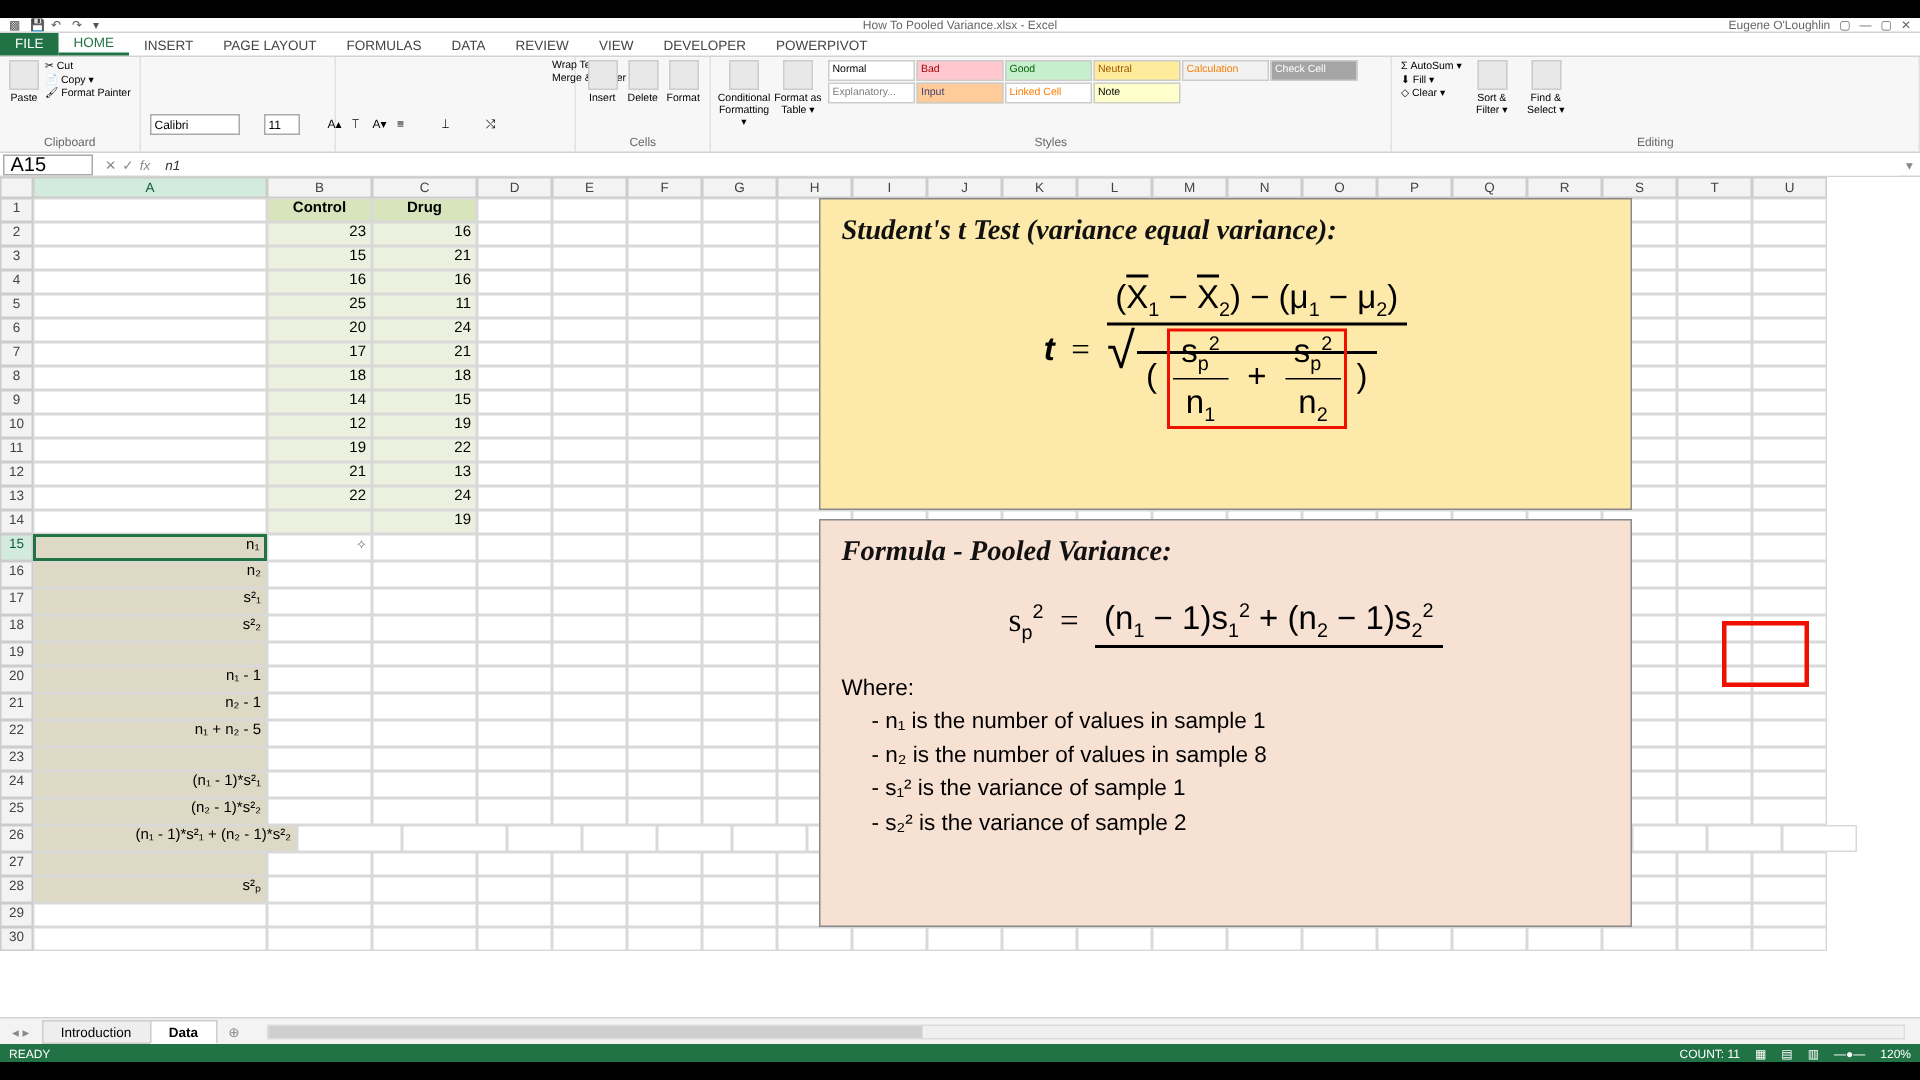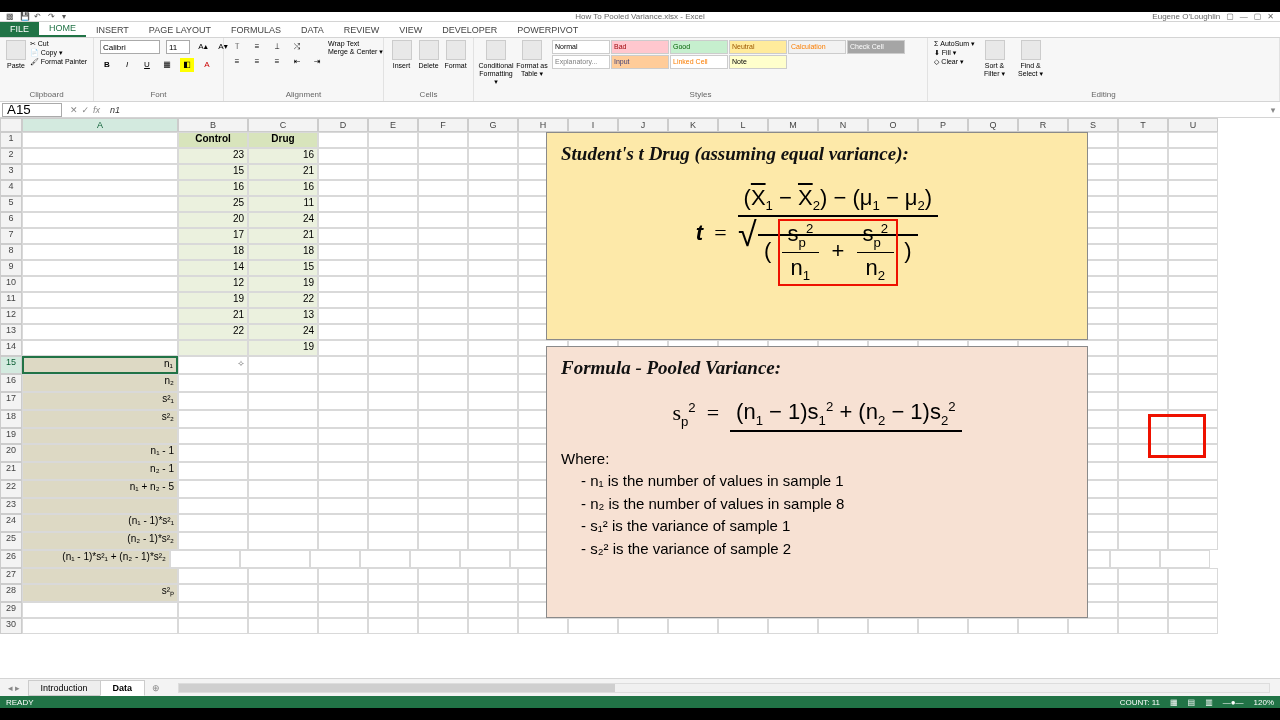--- a/index.html
+++ b/index.html
@@ -24,21 +24,21 @@
 .ribbon { height: 64px; background: #f7f7f7; border-bottom: 1px solid #d4d4d4; display: flex; font-size: 8px; }
 .rgroup { border-right: 1px solid #e2e2e2; padding: 2px 6px; display: flex; flex-direction: column; justify-content: space-between; }
 .rgroup .body { flex: 1; display: flex; gap: 4px; align-items: flex-start; }
 .rgroup .label { text-align: center; color: #666; font-size: 8px; }
 .big-btn { display: flex; flex-direction: column; align-items: center; width: 32px; }
 .big-btn .ic { width: 20px; height: 20px; background: #e8e8e8; border: 1px solid #ccc; }
 .big-btn .tx { font-size: 7px; text-align: center; line-height: 8px; margin-top: 2px; }
 .small-stack { display: flex; flex-direction: column; gap: 1px; font-size: 7px; }
 .small-stack div { white-space: nowrap; }
 .fontbox { display:flex; flex-direction:column; gap:2px; }
-.fontrow { display:flex; gap:6px; }
+.fontrow { display:flex; gap:16px;margin-top:36px; }
 .fontname { width:60px; height:14px; border:1px solid #aaa; background:#fff; font-size:8px; padding:0 2px; }
 .fontsize { width:24px; height:14px; border:1px solid #aaa; background:#fff; font-size:8px; padding:0 2px; }
 .minibox { width:14px; height:14px; border:1px solid transparent; text-align:center; line-height:12px; font-size:8px; }
 .numfmt { width:80px; height:14px; border:1px solid #aaa; background:#fff; font-size:8px; padding:0 2px; }
 .styles-gallery { display:flex; flex-wrap:wrap; width:360px; gap:1px; }
 .style-cell { width:58px; height:14px; border:1px solid #ccc; font-size:7px; padding:0 2px; line-height:12px; overflow:hidden; }
 
 
 .fxbar { height: 16px; border-bottom: 1px solid #d4d4d4; display: flex; align-items: center; font-size: 9px; }
 .namebox { width: 60px; height: 14px; border: 1px solid #aaa; margin: 0 2px; padding: 0 4px; background: #fff; }
@@ -892,21 +892,21 @@
           <div class="cell" style="width: 50px; height: 18px;"></div>
           <div class="cell" style="width: 50px; height: 18px;"></div>
           <div class="cell" style="width: 50px; height: 18px;"></div>
           <div class="cell" style="width: 50px; height: 18px;"></div>
           <div class="cell" style="width: 50px; height: 18px;"></div>
           <div class="cell" style="width: 50px; height: 18px;"></div>
           <div class="cell" style="width: 50px; height: 18px;"></div>
           <div class="cell" style="width: 50px; height: 18px;"></div>
         </div>
         <div class="cellrow">
-          <div class="cell labcol" style="width: 148px; height: 18px;">(n₁ - 1)*s²₁ + (n₂ - 1)*s²₂</div>
+          <div class="cell labcol" style="width: 176px; height: 18px;">(n₁ - 1)*s²₁ + (n₂ - 1)*s²₂</div>
           <div class="cell" style="width: 70px; height: 18px;"></div>
           <div class="cell" style="width: 70px; height: 18px;"></div>
           <div class="cell" style="width: 50px; height: 18px;"></div>
           <div class="cell" style="width: 50px; height: 18px;"></div>
           <div class="cell" style="width: 50px; height: 18px;"></div>
           <div class="cell" style="width: 50px; height: 18px;"></div>
           <div class="cell" style="width: 50px; height: 18px;"></div>
           <div class="cell" style="width: 50px; height: 18px;"></div>
           <div class="cell" style="width: 50px; height: 18px;"></div>
           <div class="cell" style="width: 50px; height: 18px;"></div>
@@ -1009,21 +1009,21 @@
           <div class="cell" style="width: 50px; height: 16px;"></div>
           <div class="cell" style="width: 50px; height: 16px;"></div>
           <div class="cell" style="width: 50px; height: 16px;"></div>
           <div class="cell" style="width: 50px; height: 16px;"></div>
           <div class="cell" style="width: 50px; height: 16px;"></div>
           <div class="cell" style="width: 50px; height: 16px;"></div>
         </div>
       </div>
 
     <div class="formula-box fb1">
-      <div class="fb-title">Student's t Drug (assuming equal variance):</div>
+      <div class="fb-title">Student's t Test (variance equal variance):</div>
       <div class="eq">
         <span style="font-style:italic;font-weight:bold">t</span> &nbsp;=&nbsp;
         <span class="frac">
           <span class="num">(<span class="bar">X</span><span class="sub">1</span> − <span class="bar">X</span><span class="sub">2</span>) − (μ<span class="sub">1</span> − μ<span class="sub">2</span>)</span>
           <span class="den">
             <span class="sqrt"><span class="rad">(
               <span class="redbox">
                 <span class="frac"><span class="num" style="border-bottom:1.5px solid #000">s<span class="sub">p</span><span class="sup">2</span></span><span class="den">n<span class="sub">1</span></span></span>
                 &nbsp;+&nbsp;
                 <span class="frac"><span class="num" style="border-bottom:1.5px solid #000">s<span class="sub">p</span><span class="sup">2</span></span><span class="den">n<span class="sub">2</span></span></span>

